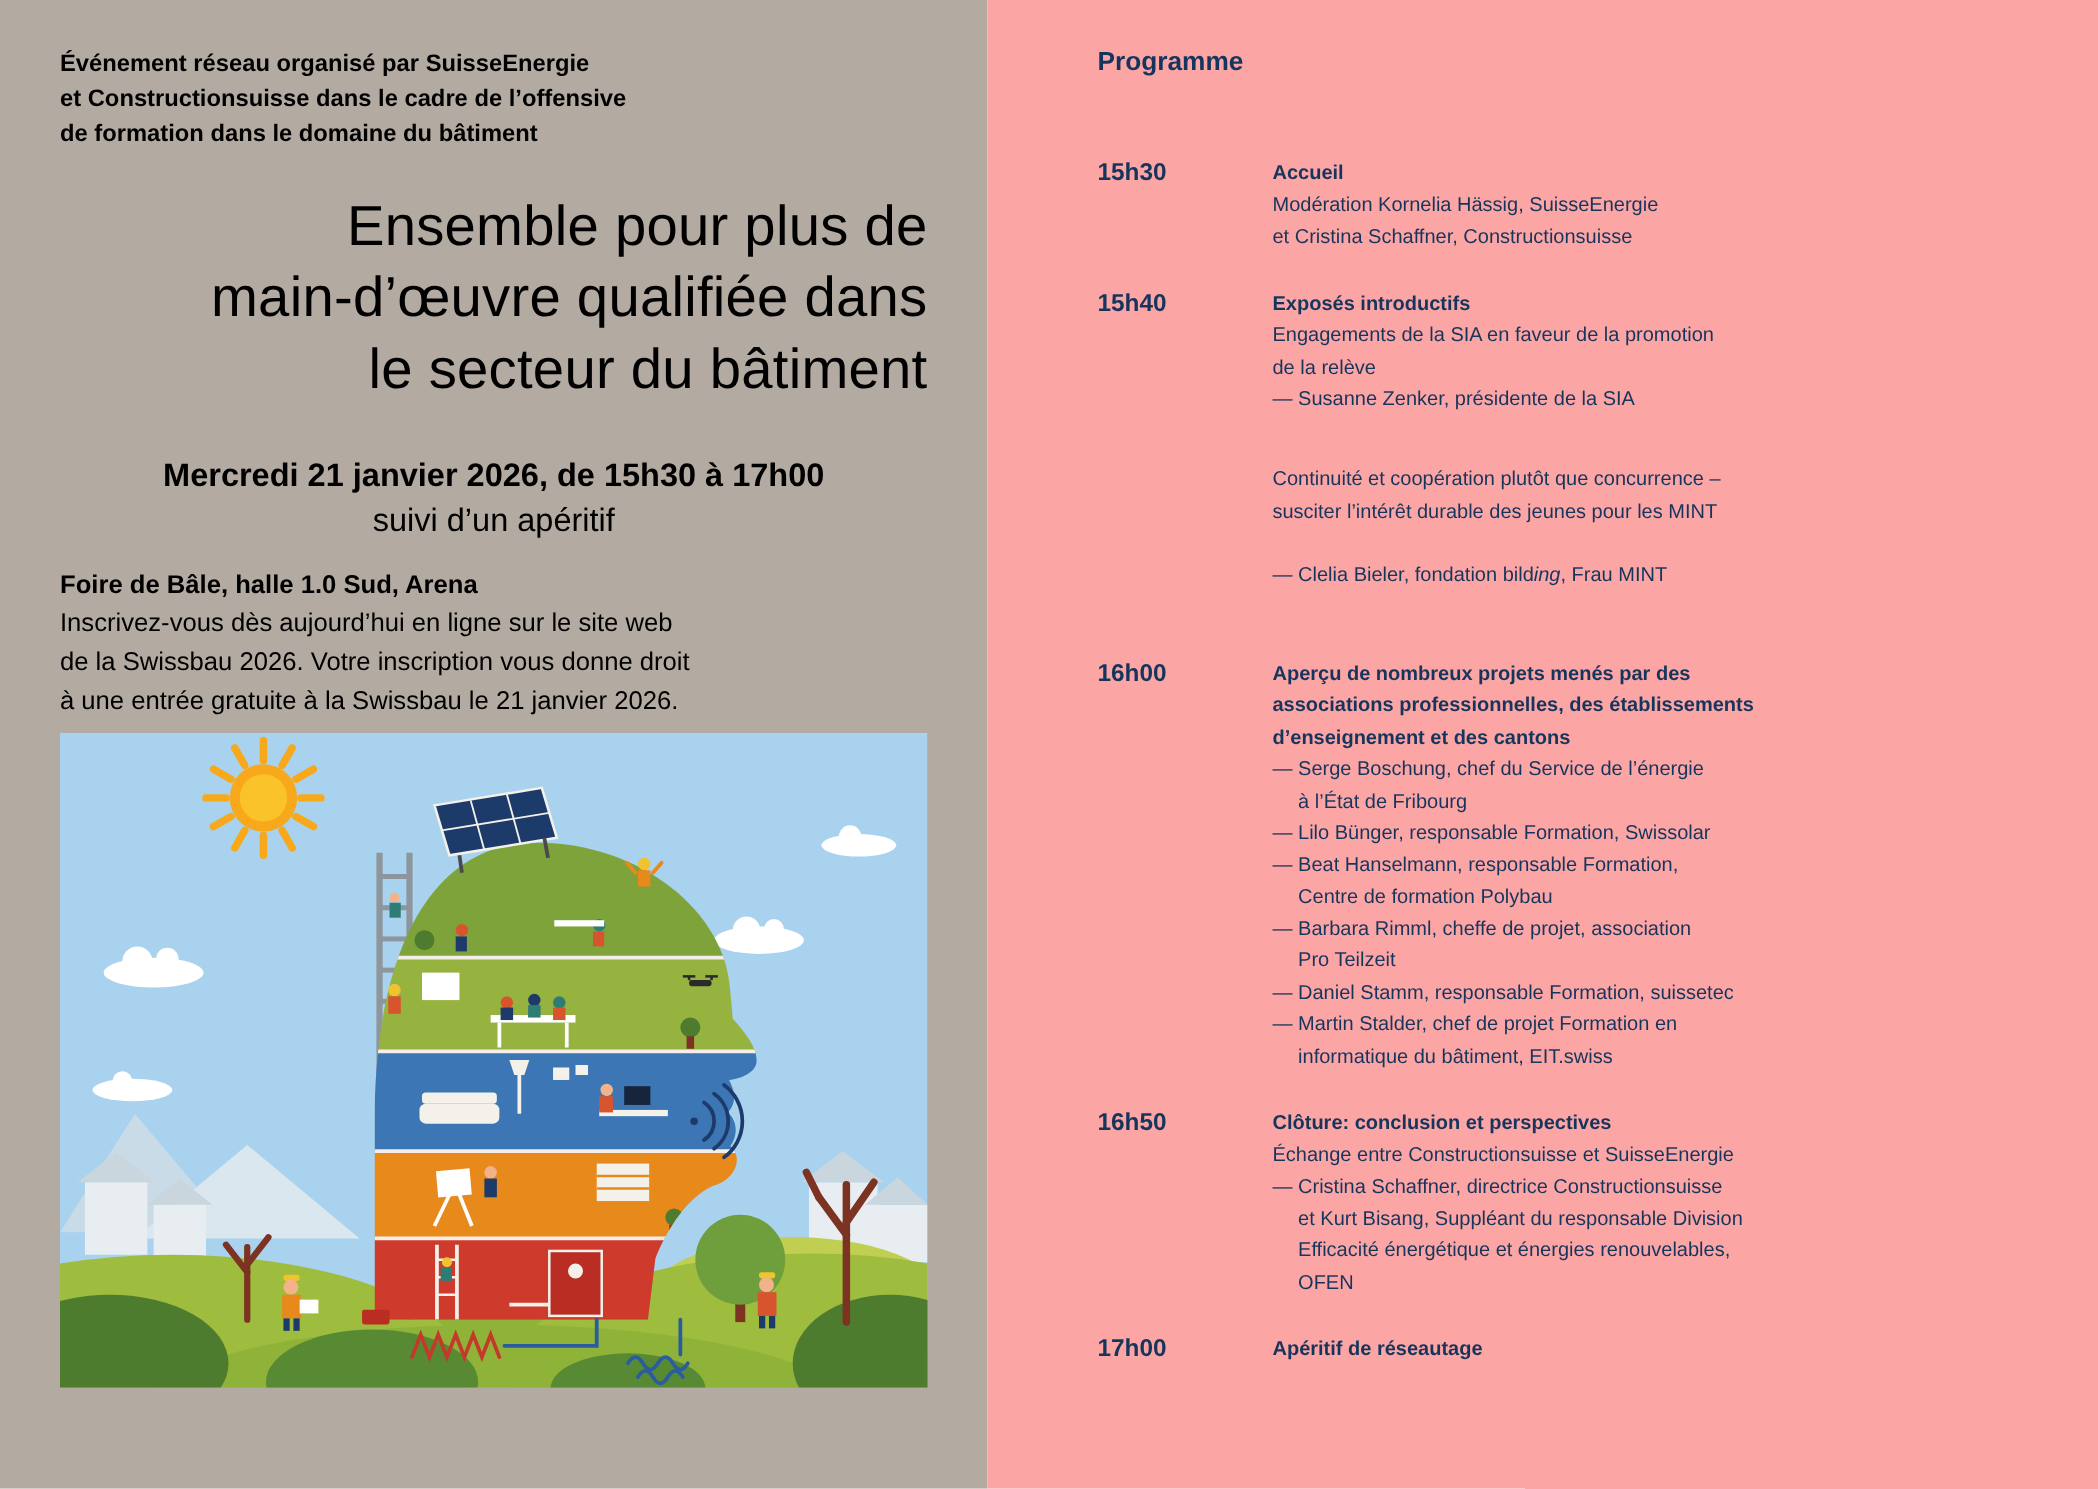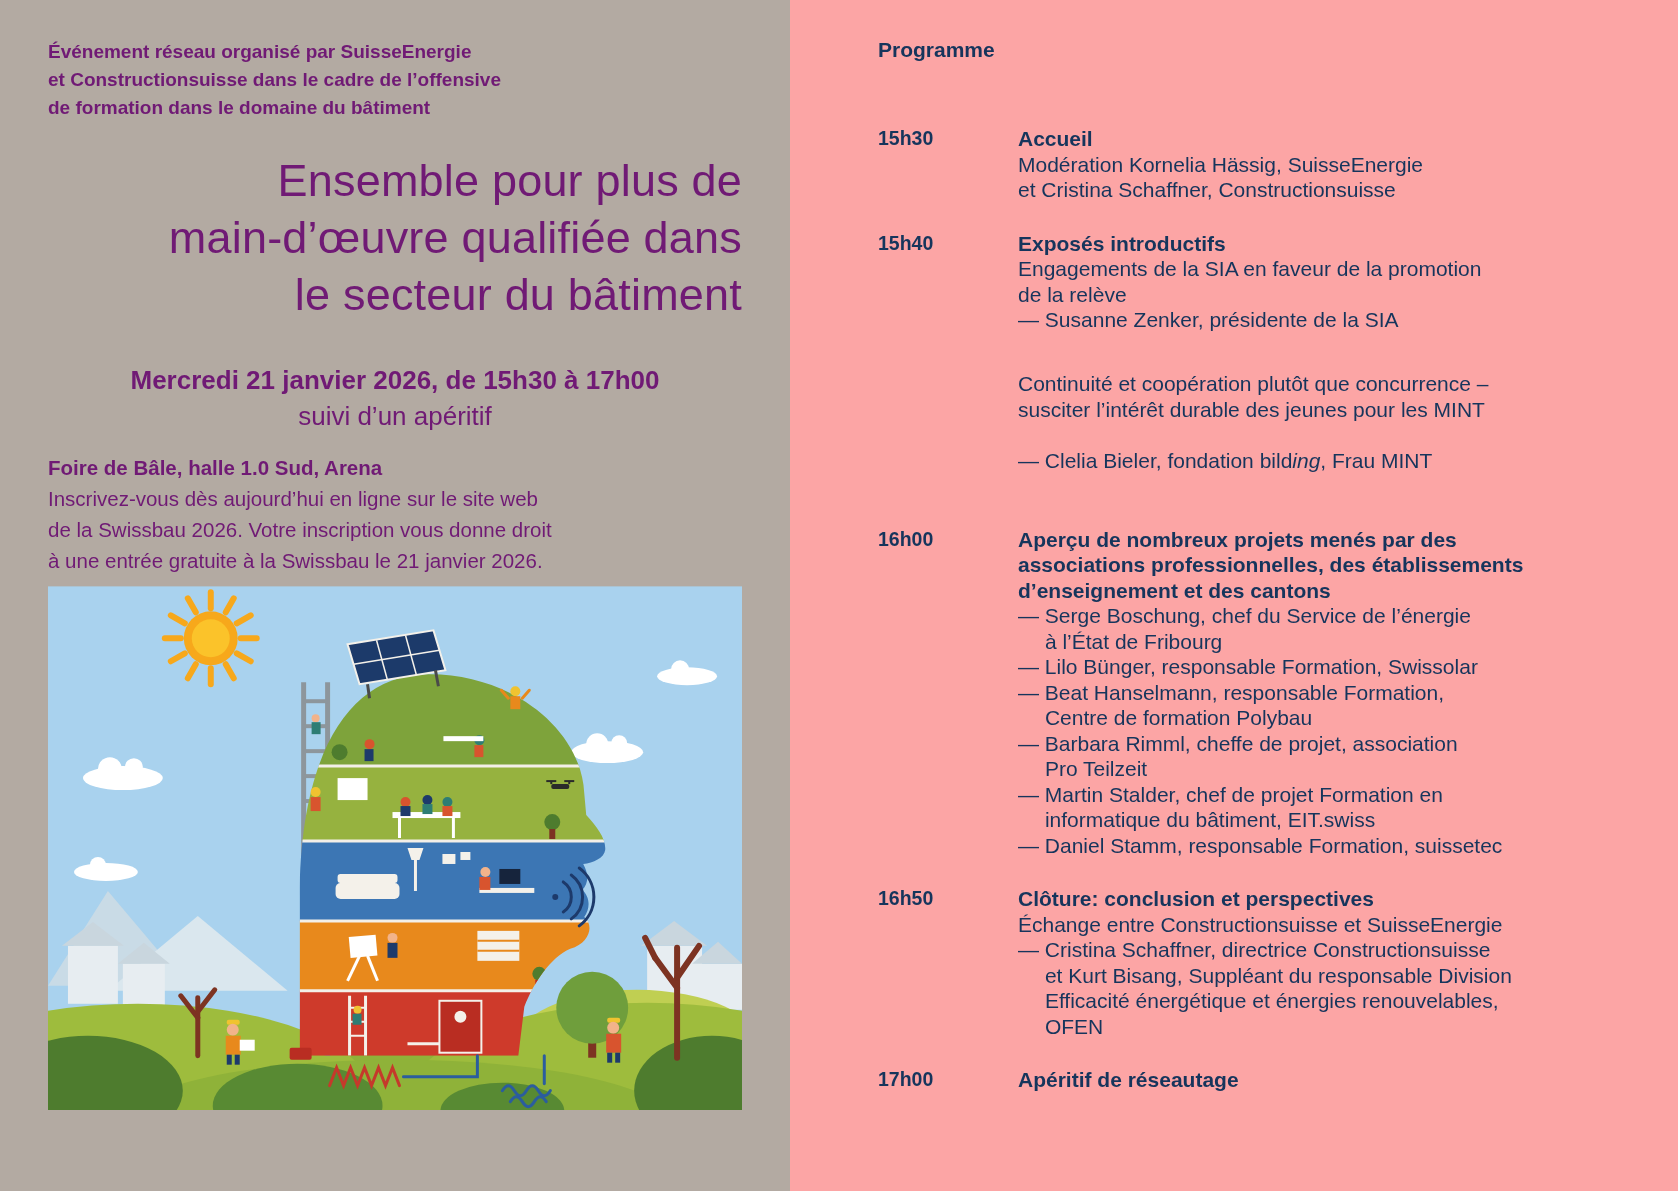--- a/index.html
+++ b/index.html
@@ -4,21 +4,21 @@
 <style>
   html,body { margin:0; padding:0; background:#ffffff; }
   .page {
     width:1678px; height:1191px; display:flex; overflow:hidden;
     font-family:"Liberation Sans","DejaVu Sans",sans-serif;
     color:#16355c;
   }
   
   .left {
     width:790px; flex-shrink:0; box-sizing:border-box;
-    background:#b3aaa2; color:#701a75;
+    background:#b3aaa2; color:#000000;
     padding:38px 48px 0 48px;
   }
   .kicker { margin:0; font-weight:700; font-size:19px; line-height:28px; white-space:pre-line; }
   .title  { margin:30px 0 0 0; font-weight:400; font-size:45px; line-height:57px; white-space:pre-line; letter-spacing:0.2px;text-align:right; }
   .when   { margin:39px 0 0 0; font-size:26px; line-height:36px; }
   .when .b, .when .sub { display:block;text-align:center; }
   .when .b { font-weight:700; }
   .venue  { margin:18px 0 0 0; font-size:20.5px; line-height:31px; }
   .venue .b { display:block; font-weight:700; }
   .venue .info { display:block; white-space:pre-line; }
@@ -26,21 +26,21 @@
 
   
   .right {
     flex:1; box-sizing:border-box; background:#fca5a5;
     padding:38px 40px 0 88px;
   }
   .prog-header { margin:0; font-size:21px; font-weight:700; }
   .prog-list { margin-top:64px; }
   .prog-item { display:grid; grid-template-columns:140px 1fr; margin-bottom:28px; }
   .time { font-weight:700; font-size:19.5px; line-height:25.5px; }
-  .content { font-size:21px; line-height:25.5px; }
+  .content { font-size:16px; line-height:25.5px; }
   .ttl { font-weight:700; white-space:pre-line; }
   .para { white-space:pre-line; margin:0; }
   .gap-para { margin-top:13px; }
   .speaker { white-space:pre-line; padding-left:1.28em; text-indent:-1.28em; }
   em { font-style:italic; }
 </style>
 </head>
 <body>
 
 <div class="page">
@@ -356,23 +356,23 @@
           <div class="ttl">Aperçu de nombreux projets menés par des
 associations professionnelles, des établissements
 d’enseignement et des cantons</div>
           <div class="speaker">— Serge Boschung, chef du Service de l’énergie
 à l’État de Fribourg</div>
           <div class="speaker">— Lilo Bünger, responsable Formation, Swissolar</div>
           <div class="speaker">— Beat Hanselmann, responsable Formation,
 Centre de formation Polybau</div>
           <div class="speaker">— Barbara Rimml, cheffe de projet, association
 Pro Teilzeit</div>
+          <div class="speaker">— Daniel Stamm, responsable Formation, suissetec</div>
           <div class="speaker">— Martin Stalder, chef de projet Formation en
 informatique du bâtiment, EIT.swiss</div>
-          <div class="speaker">— Daniel Stamm, responsable Formation, suissetec</div>
         </div>
       </div>
 
       <div class="prog-item">
         <div class="time">16h50</div>
         <div class="content">
           <div class="ttl">Clôture: conclusion et perspectives</div>
           <div class="para">Échange entre Constructionsuisse et SuisseEnergie</div>
           <div class="speaker">— Cristina Schaffner, directrice Constructionsuisse
 et Kurt Bisang, Suppléant du responsable Division

